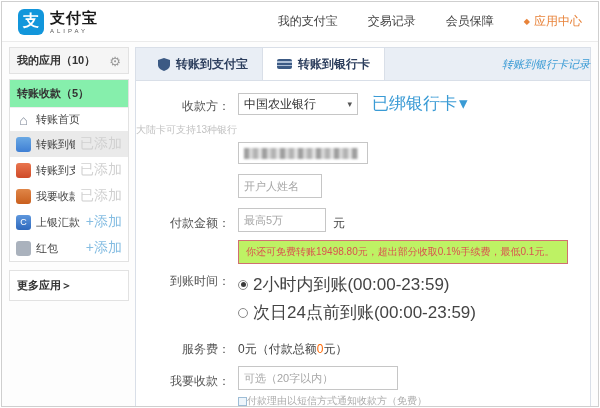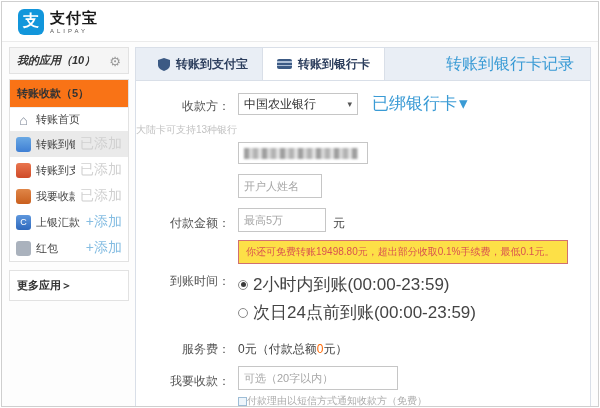--- a/index.html
+++ b/index.html
@@ -27,24 +27,24 @@
   .nav-item.accent { color: #e8833a; display: flex; align-items: center; gap: 4px; }
   .diamond { font-size: 8px; line-height: 1; }
 
   
   .bd { flex: 1; display: flex; gap: 6px; padding: 5px 7px 8px; background: #fdfdfd; }
 
   
   .sidebar { width: 120px; flex-shrink: 0; font-size: 11px; }
   .sb-box { border: 1px solid #e2e2e2; background: #fff; margin-bottom: 5px; }
   .sb-apps { display: flex; align-items: flex-end; justify-content: space-between;
-             padding: 5px 7px; background: #f5f5f5; font-weight: bold; color: #333; font-style: italic; }
+             padding: 5px 7px; background: #f5f5f5; font-weight: bold; color: #333; }
   .gear { color: #999; font-size: 13px; cursor: pointer; line-height: 1; }
   .sb-section { padding: 6px 7px; font-weight: bold; color: #333;
-                border-bottom: 1px solid #eee; background: #f97316; }
+                border-bottom: 1px solid #eee; background: #86efac; }
   .sb-item { display: flex; align-items: center; gap: 5px; padding: 4px 6px;
              color: #444; cursor: pointer; }
   .sb-item.active { background: #eaeaea; }
   .sb-ico { width: 15px; height: 15px; border-radius: 3px; flex-shrink: 0;
             display: flex; align-items: center; justify-content: center;
             color: #fff; font-size: 9px; }
   .ico-home { color: #7c8696; font-size: 14px; border-radius: 0; }
   .ico-bankcard { background: linear-gradient(#6aa9e4,#3f7fd4); }
   .ico-alipay { background: linear-gradient(#e9764f,#cf4a28); }
   .ico-receive { background: linear-gradient(#e08648,#c95f1e); }
@@ -59,22 +59,22 @@
   
   .main { flex: 1; border: 1px solid #d9dfe8; background: #fff;
           display: flex; flex-direction: column; }
   .tabbar { display: flex; align-items: stretch; height: 33px; flex-shrink: 0;
             background: #e9eef5; border-bottom: 1px solid #d9dfe8; padding-left: 8px; }
   .tab { display: flex; align-items: center; gap: 6px; padding: 0 14px;
          font-size: 12px; font-weight: bold; color: #2c3e5d; cursor: pointer; }
   .tab.active { background: #fff; border-left: 1px solid #d9dfe8; border-right: 1px solid #d9dfe8; }
   .cardglyph { width: 15px; height: 10px; background: #3c5a84; border-radius: 2px;
                background-image: linear-gradient(#fff0 0 2px, #aebfd6 2px 4px, #fff0 4px 6px, #aebfd6 6px 7px, #fff0 7px); }
-  .records { margin-left: auto; align-self: center; padding-right: 16px;
-             font-size: 16px; color: #3a9bd5; cursor: pointer; white-space: nowrap; }
+  .records { margin-left: auto; align-self: center; padding-right: 0;
+             font-size: 11px; color: #3a9bd5; cursor: pointer; white-space: nowrap; font-style: italic; }
 
   
   .form { padding: 11px 0 0; flex: 1; }
   .row { display: flex; align-items: flex-end; margin-bottom: 8px; }
   .row.top { align-items: flex-start; }
   .lbl { width: 102px; flex-shrink: 0; text-align: right; padding-right: 8px;
          font-size: 12px; color: #555; }
   .indent { margin-left: 102px; }
 
   .selectbox { width: 120px; height: 22px; border: 1px solid #c6c6c6; background: #fff;
@@ -91,21 +91,21 @@
             background: repeating-linear-gradient(90deg,#9f9f9f 0 5px,#d6d6d6 5px 9px,#b3b3b3 9px 14px,#e0e0e0 14px 18px); }
 
   input { border: 1px solid #c6c6c6; height: 24px; font-size: 11px; padding: 0 5px;
           font-family: inherit; color: #333; outline: none; background: #fff; }
   input::placeholder { color: #a6a6a6; }
   .holder-input { width: 84px; margin-bottom: 4px; }
   .amount-input { width: 88px; }
   .unit { font-size: 12px; color: #444; margin-left: 7px; }
 
   .warnbox { margin: 1px 0 9px 102px; width: 330px; border: 1px solid #d07070;
-             background: #fde047; color: #d9534f; font-size: 10px; padding: 4px 7px;
+             background: #bef264; color: #d9534f; font-size: 10px; padding: 4px 7px;
              white-space: nowrap; }
 
   .arrival-opts { font-size: 17px; color: #444; }
   .opt { display: flex; align-items: center; gap: 5px; margin-bottom: 5px; cursor: pointer; }
   .radio { width: 10px; height: 10px; border-radius: 50%; border: 1px solid #8a8a8a;
            background: #fff; display: inline-flex; align-items: center; justify-content: center;
            flex-shrink: 0; }
   .radio.sel::after { content: ""; width: 5px; height: 5px; border-radius: 50%; background: #3b3b3b; }
 
   .fee-text { font-size: 12px; color: #444; }
@@ -127,20 +127,29 @@
 
 <div class="frame">
 
   <div class="hd">
     <div class="logo">
       <div class="logo-mark">支</div>
       <div>
         <div class="logo-brand">支付宝</div>
         <div class="logo-sub">ALIPAY</div>
       </div>
+    </div>
+    <div class="nav">
+      <span class="nav-item">我的支付宝</span>
+      <span class="nav-item">交易记录</span>
+      <span class="nav-item">会员保障</span>
+      <span class="nav-item accent">
+        <span class="diamond">◆</span>
+        <span>应用中心</span>
+      </span>
     </div>
   </div>
 
   <div class="bd">
 
     <div class="sidebar">
       <div class="sb-box">
         <div class="sb-apps">
           <span>我的应用（10）</span>
           <span class="gear">⚙</span>

